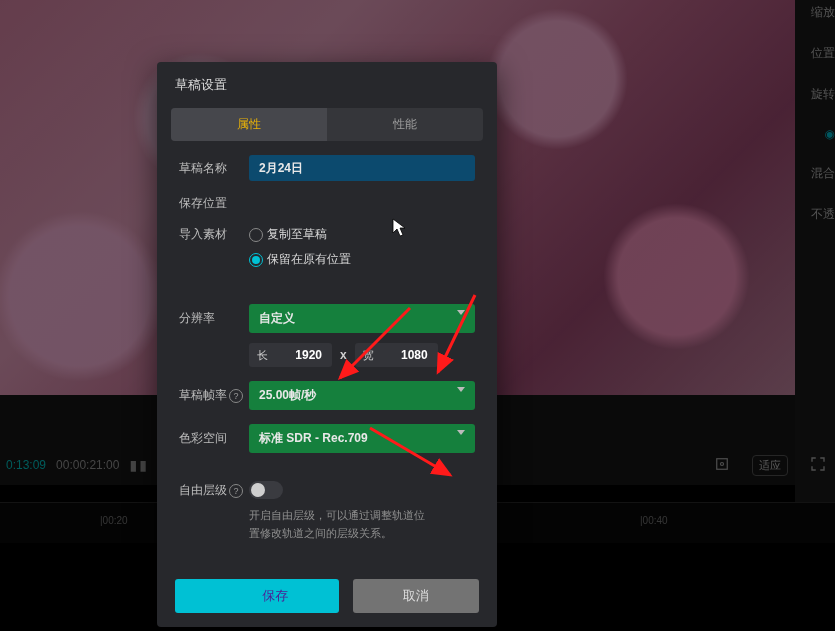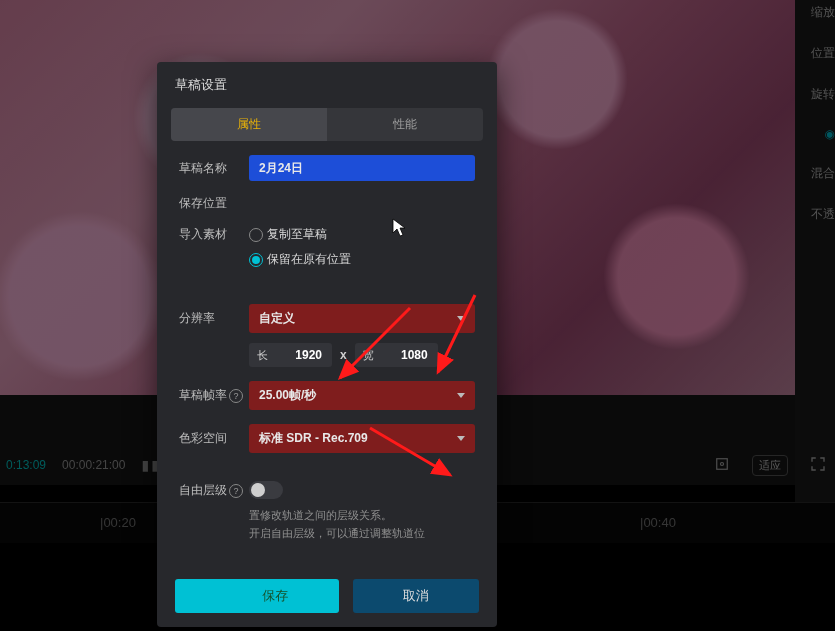--- a/index.html
+++ b/index.html
@@ -10,70 +10,70 @@
       radial-gradient(circle at 25% 30%, rgba(255,200,230,.95) 0 8%, transparent 10%),
       radial-gradient(circle at 70% 20%, rgba(255,185,220,.9) 0 9%, transparent 11%),
       radial-gradient(circle at 55% 60%, rgba(255,170,210,.9) 0 10%, transparent 12%),
       radial-gradient(circle at 85% 70%, rgba(255,160,200,.85) 0 8%, transparent 10%),
       radial-gradient(circle at 10% 75%, rgba(255,190,225,.9) 0 9%, transparent 11%),
       linear-gradient(135deg,#d88aa8 0%, #e9a7c3 30%, #c26e91 55%, #9d4f73 75%, #c48aa4 100%);
     filter:blur(.5px) saturate(1.1);
   }
   .strip{position:absolute;left:0;top:395px;width:796px;height:90px;background:#171717;}
   .timeline{position:absolute;left:0;top:502px;width:835px;height:40px;background:#0b0b0b;border-top:1px solid #2a2a2a;}
-  .tick{position:absolute;top:12px;font-size:13px;color:#777;}
+  .tick{position:absolute;top:12px;font-size:10px;color:#777;}
   .teal{color:#00c8c8;}
   .small{font-size:12px;}
   .grey{color:#9a9a9a;}
 
   
   .dim{position:absolute;inset:0;background:rgba(0,0,0,.55);}
 
   
   .rp{position:absolute;right:0;top:0;width:40px;height:500px;background:#1c1c1c;display:flex;flex-direction:column;align-items:flex-end;padding-top:4px;gap:24px;color:#b8b8b8;font-size:12px;}
   .rp span{writing-mode:horizontal-tb;}
 
   
   .tl-icons{position:absolute;right:8px;top:455px;display:flex;gap:21px;align-items:center;color:#c9c9c9;font-size:12px;}
   .tl-icons .pill{border:1px solid #555;border-radius:4px;padding:2px 6px;font-size:11px;}
   .tl-icons svg{width:18px;height:18px;opacity:.85;}
 
   
-  .tcodes{position:absolute;left:6px;top:457px;display:flex;align-items:center;gap:16px;font-size:12px;}
+  .tcodes{position:absolute;left:6px;top:457px;display:flex;align-items:center;gap:10px;font-size:12px;}
 
   
   .modal{position:absolute;left:157px;top:62px;width:340px;height:565px;background:#27282c;border-radius:4px;box-shadow:0 8px 30px rgba(0,0,0,.6);color:#d9d9d9;font-size:12px;}
   .m-title{padding:14px 16px 10px 18px;font-size:13px;color:#ddd;}
   .tabs{display:flex;margin:4px 14px 0 14px;background:#35363a;border-radius:4px;overflow:hidden;}
   .tab{flex:1;text-align:center;padding:8px 0;color:#9e9e9e;cursor:pointer;}
   .tab.active{background:#46474c;color:#eab308;}
   .body{padding:14px 22px 0 22px;}
   .row{display:flex;align-items:center;margin-bottom:14px;}
   .lbl{width:70px;color:#bdbdbd;flex-shrink:0;}
-  .inp{flex:1;background:#1d4ed8;border:none;color:#e8e8e8;font-size:12px;font-weight:600;padding:6px 10px;border-radius:3px;outline:none;font-family:inherit;}
+  .inp{flex:1;background:#0c4a6e;border:none;color:#e8e8e8;font-size:12px;font-weight:600;padding:6px 10px;border-radius:3px;outline:none;font-family:inherit;}
   .path{color:#bfbfbf;font-size:11px;display:flex;align-items:center;}
   .radio-row{display:flex;align-items:center;margin-bottom:8px;gap:4px;cursor:pointer;}
   .radio{width:12px;height:12px;border-radius:50%;border:1.5px solid #888;display:inline-block;position:relative;}
   .radio.on{border-color:#00c1d4;}
   .radio.on::after{content:"";position:absolute;inset:2px;border-radius:50%;background:#00c1d4;}
   .sep{height:14px;}
-  .select{flex:1;background:#7f1d1d;border-radius:3px;padding:6px 10px;display:flex;justify-content:space-between;align-items:center;cursor:pointer;color:#e8e8e8;font-weight:600;}
+  .select{flex:1;background:#15803d;border-radius:3px;padding:6px 10px;display:flex;justify-content:space-between;align-items:flex-start;cursor:pointer;color:#e8e8e8;font-weight:600;}
   .chev{width:0;height:0;border-left:4px solid transparent;border-right:4px solid transparent;border-top:5px solid #bbb;}
   .dim-row{display:flex;align-items:center;gap:8px;margin-left:70px;margin-top:-4px;margin-bottom:14px;}
   .dim-box{display:flex;align-items:center;background:#333439;border-radius:3px;padding:4px 8px;gap:8px;}
   .dim-lab{color:#cfcfcf;font-size:11px;}
   .dim-inp{width:44px;background:transparent;border:none;color:#ffffff;font-weight:600;font-size:12px;text-align:right;outline:none;font-family:inherit;}
   .x{color:#cfcfcf;font-weight:600;}
   .toggle{width:34px;height:18px;background:#3a3b40;border-radius:10px;position:relative;cursor:pointer;}
   .toggle .knob{position:absolute;left:2px;top:2px;width:14px;height:14px;background:#cfcfcf;border-radius:50%;}
   .desc{margin-left:70px;color:#8f8f8f;line-height:1.6;font-size:11px;margin-top:-6px;}
   .footer{position:absolute;left:0;bottom:0;width:100%;padding:12px 18px 14px 18px;display:flex;gap:14px;box-sizing:border-box;}
   .btn{flex:1;text-align:center;padding:8px 0;border-radius:3px;font-size:13px;font-weight:500;cursor:pointer;}
-  .btn-save{background:#00c1d4;color:#14532d;padding-left:37px;}
-  .btn-cancel{background:#0c4a6e;color:#ddd;}
+  .btn-save{background:#00c1d4;color:#4c1d95;padding-left:37px;}
+  .btn-cancel{background:#737373;color:#ddd;}
   .q{display:inline-flex;width:12px;height:12px;border:1px solid #888;border-radius:50%;font-size:9px;align-items:center;justify-content:center;margin-left:2px;color:#999;}
   .cursor{position:absolute;width:16px;height:20px;pointer-events:none;}
   .arrow-ann{position:absolute;pointer-events:none;}
 </style>
 </head>
 <body>
 
 <div class="stage">
   <div class="photo"></div>
   <div class="strip"></div>
@@ -186,22 +186,22 @@
 
       <div class="row">
         <div class="lbl">
           <span>自由层级</span><span class="q">?</span>
         </div>
         <div class="toggle">
             <div class="knob"></div>
           </div>
       </div>
       <div class="desc">
+        <div>开启自由层级，可以通过调整轨道位</div>
         <div>置修改轨道之间的层级关系。</div>
-        <div>开启自由层级，可以通过调整轨道位</div>
       </div>
     </div>
     <div class="footer">
       <div class="btn btn-save">保存</div>
       <div class="btn btn-cancel">取消</div>
     </div>
   </div>
 
   <svg class="arrow-ann" style="left:325px;top:300px" width="160" height="180">
     <defs>

